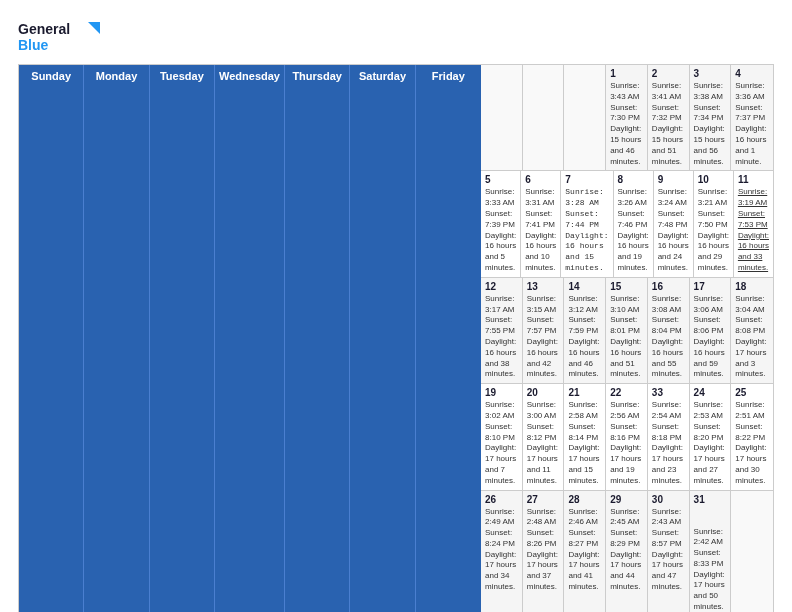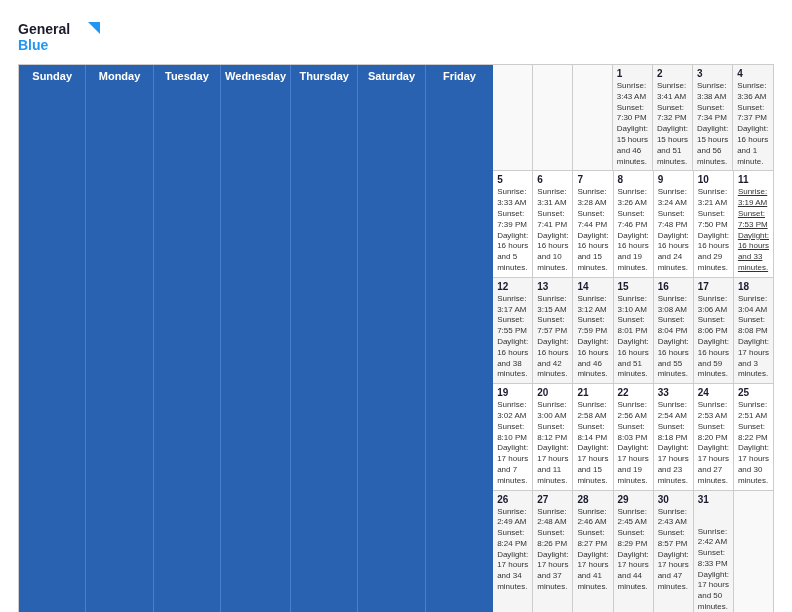--- a/index.html
+++ b/index.html
@@ -171,21 +171,21 @@
           </div>
           <div class="cal-cell">
             <div class="day-num">6</div>
             <div class="cell-text" style="white-space: pre-line;">Sunrise: 3:31 AM
 Sunset: 7:41 PM
 Daylight: 16 hours
 and 10 minutes.</div>
           </div>
           <div class="cal-cell">
             <div class="day-num">7</div>
-            <div class="cell-text" style="white-space: pre-line;">Sunrise: 3:28 AM
+            <div class="cell-text" style="white-space: pre-line; font-family: Liberation Mono, monospace;">Sunrise: 3:28 AM
 Sunset: 7:44 PM
 Daylight: 16 hours
 and 15 minutes.</div>
           </div>
           <div class="cal-cell">
             <div class="day-num">8</div>
             <div class="cell-text" style="white-space: pre-line;">Sunrise: 3:26 AM
 Sunset: 7:46 PM
 Daylight: 16 hours
 and 19 minutes.</div>
@@ -281,21 +281,21 @@
           <div class="cal-cell">
             <div class="day-num">21</div>
             <div class="cell-text" style="white-space: pre-line;">Sunrise: 2:58 AM
 Sunset: 8:14 PM
 Daylight: 17 hours
 and 15 minutes.</div>
           </div>
           <div class="cal-cell">
             <div class="day-num">22</div>
             <div class="cell-text" style="white-space: pre-line;">Sunrise: 2:56 AM
-Sunset: 8:03 PM
+Sunset: 8:16 PM
 Daylight: 17 hours
 and 19 minutes.</div>
           </div>
           <div class="cal-cell">
             <div class="day-num">33</div>
             <div class="cell-text" style="white-space: pre-line;">Sunrise: 2:54 AM
 Sunset: 8:18 PM
 Daylight: 17 hours
 and 23 minutes.</div>
           </div>

